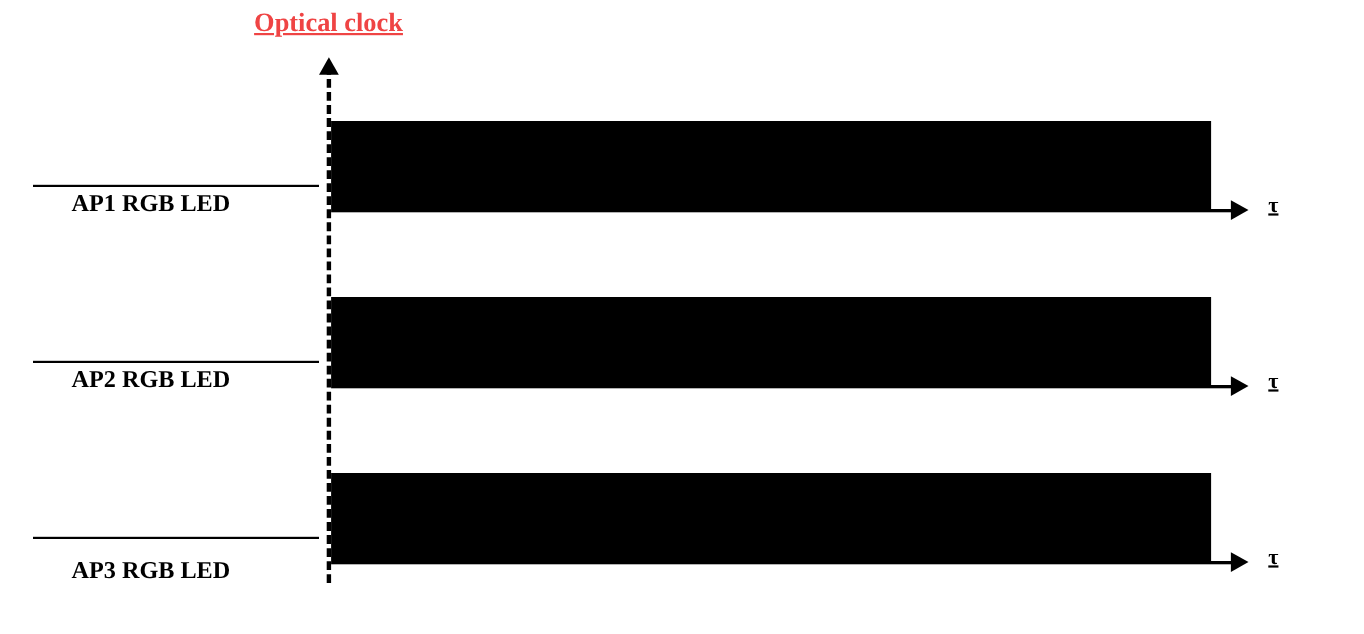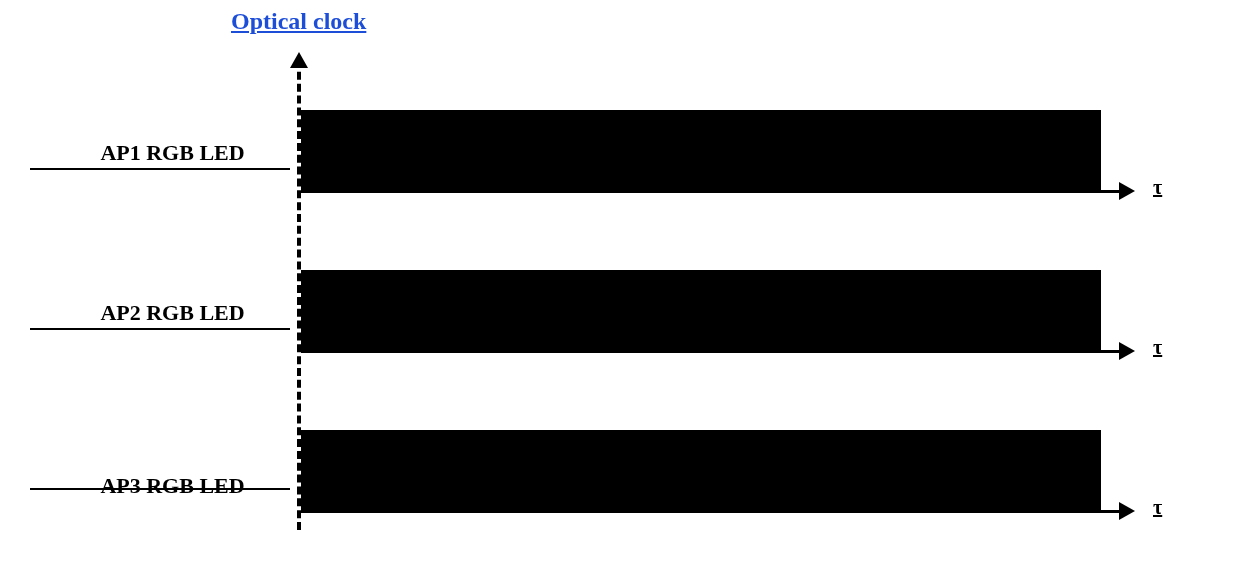--- a/index.html
+++ b/index.html
@@ -12,21 +12,21 @@
     font-family: "Times New Roman", serif;
     position: relative;
   }
   .title {
     position: absolute;
     left: 231px;
     top: 8px;
     font-size: 24px;
     font-weight: bold;
     text-decoration: underline;
-    color: #1d4ed8;
+    color: #ef4444;
   }
   .yaxis {
     position: absolute;
     left: 297px;
     top: 60px;
     width: 0;
     height: 470px;
     border-left: 4px dashed #000;
   }
   .yaxis-head {
@@ -41,25 +41,26 @@
   }
   .row {
     position: absolute;
     left: 0;
     width: 1240px;
   }
   .row-label {
     position: absolute;
     left: 65px;
     width: 225px;
-    text-align: center;
+    text-align: left;
     font-size: 22px;
     font-weight: bold;
     color: #000;
     padding-right: 10px;
+    margin-top: 32px;
   }
   .row-underline {
     position: absolute;
     left: 30px;
     width: 260px;
     height: 0;
     border-top: 2px solid #000;
   }
   .bar {
     position: absolute;

